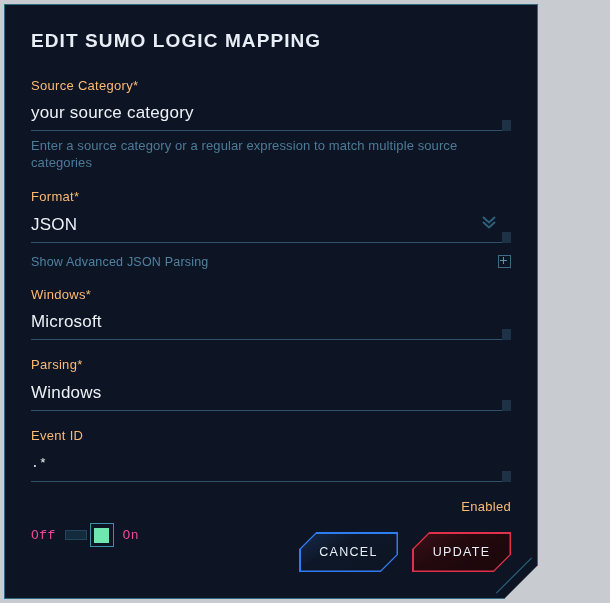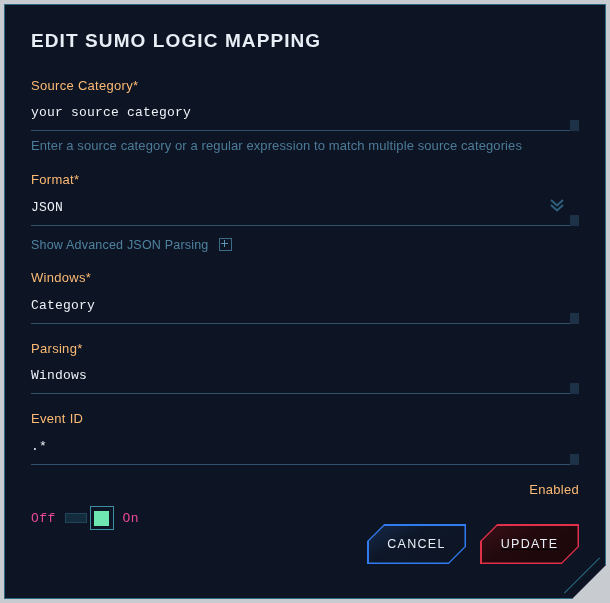--- a/index.html
+++ b/index.html
@@ -12,21 +12,21 @@
     background: #c8ccd0;
     font-family: "Liberation Sans", sans-serif;
     overflow: hidden;
   }
 
   
   #dialog {
     position: absolute;
     left: 4px;
     top: 4px;
-    width: 602px;
+    width: 534px;
     height: 595px;
     background: #0d1524;
     box-sizing: border-box;
     border: 1px solid #2d6a83;
     
     clip-path: polygon(0 0, 100% 0, 100% calc(100% - 34px), calc(100% - 34px) 100%, 0 100%);
   }
   
   #dialog-chamfer-edge {
     position: absolute;
@@ -70,25 +70,25 @@
     margin-bottom: 7px;
     line-height: 1.2;
   }
   .input-wrap {
     position: relative;
     height: 30px;
     border-bottom: 1px solid #31506b;
   }
   .input-value {
     color: #edf2f7;
-    font-size: 13px;
+    font-size: 17px;
     line-height: 22px;
     padding-top: 2px;
     letter-spacing: 0.2px;
-    font-family: Liberation Mono, monospace;
+    font-family: Liberation Sans, sans-serif;
     white-space: nowrap;
     overflow: hidden;
   }
   .mono-value {
     font-family: "Liberation Mono", monospace;
     font-size: 13px;
   }
   
   .grip {
     position: absolute;
@@ -115,20 +115,21 @@
     height: 18px;
   }
   .chevron-dbl svg { display: block; }
 
   
   .adv-row {
     display: flex;
     align-items: center;
     gap: 10px;
     margin: -6px 0 18px 0;
+    justify-content: space-between;
   }
   .adv-label {
     color: #4f82a0;
     font-size: 12.5px;
     letter-spacing: 0.2px;
   }
   .plus-box {
     width: 11px;
     height: 11px;
     border: 1px solid #3c6b87;
@@ -179,21 +180,21 @@
   .toggle-knob-inner {
     width: 15px;
     height: 15px;
     background: #6ee7b0;
   }
 
   
   .footer {
     position: absolute;
     right: 26px;
-    bottom: 34px;
+    bottom: 26px;
     display: flex;
     gap: 14px;
   }
   .btn {
     position: relative;
     width: 99px;
     height: 40px;
     display: flex;
     align-items: center;
     justify-content: center;
@@ -213,21 +214,20 @@
     background:
       linear-gradient(135deg, rgba(43,110,220,.28) 0%, rgba(13,21,36,0) 24%),
       #101b2e;
     box-shadow: 0 0 7px rgba(40,110,230,.55);
   }
   .btn-update {
     background:
       linear-gradient(135deg, rgba(200,40,60,.30) 0%, rgba(26,8,12,0) 24%),
       #250d12;
     box-shadow: 0 0 7px rgba(210,40,60,.45);
-    text-decoration: underline;
   }
   
   .btn-border {
     position: absolute;
     inset: 0;
     clip-path: polygon(17px 0, 100% 0, 100% calc(100% - 17px), calc(100% - 17px) 100%, 0 100%, 0 17px);
     z-index: 1;
     pointer-events: none;
   }
   .btn-cancel .btn-border { background: #2f7bf0; }
@@ -280,21 +280,21 @@
     </div>
 
     <div class="adv-row">
       <span class="adv-label">Show Advanced JSON Parsing</span>
       <span class="plus-box"></span>
     </div>
 
     <div class="field">
       <div class="field-label">Windows*</div>
       <div class="input-wrap">
-        <div class="input-value">Category</div>
+        <div class="input-value">Microsoft</div>
         <div class="grip"></div>
       </div>
     </div>
 
     <div class="field">
       <div class="field-label">Parsing*</div>
       <div class="input-wrap">
         <div class="input-value">Windows</div>
         <div class="grip"></div>
       </div>

